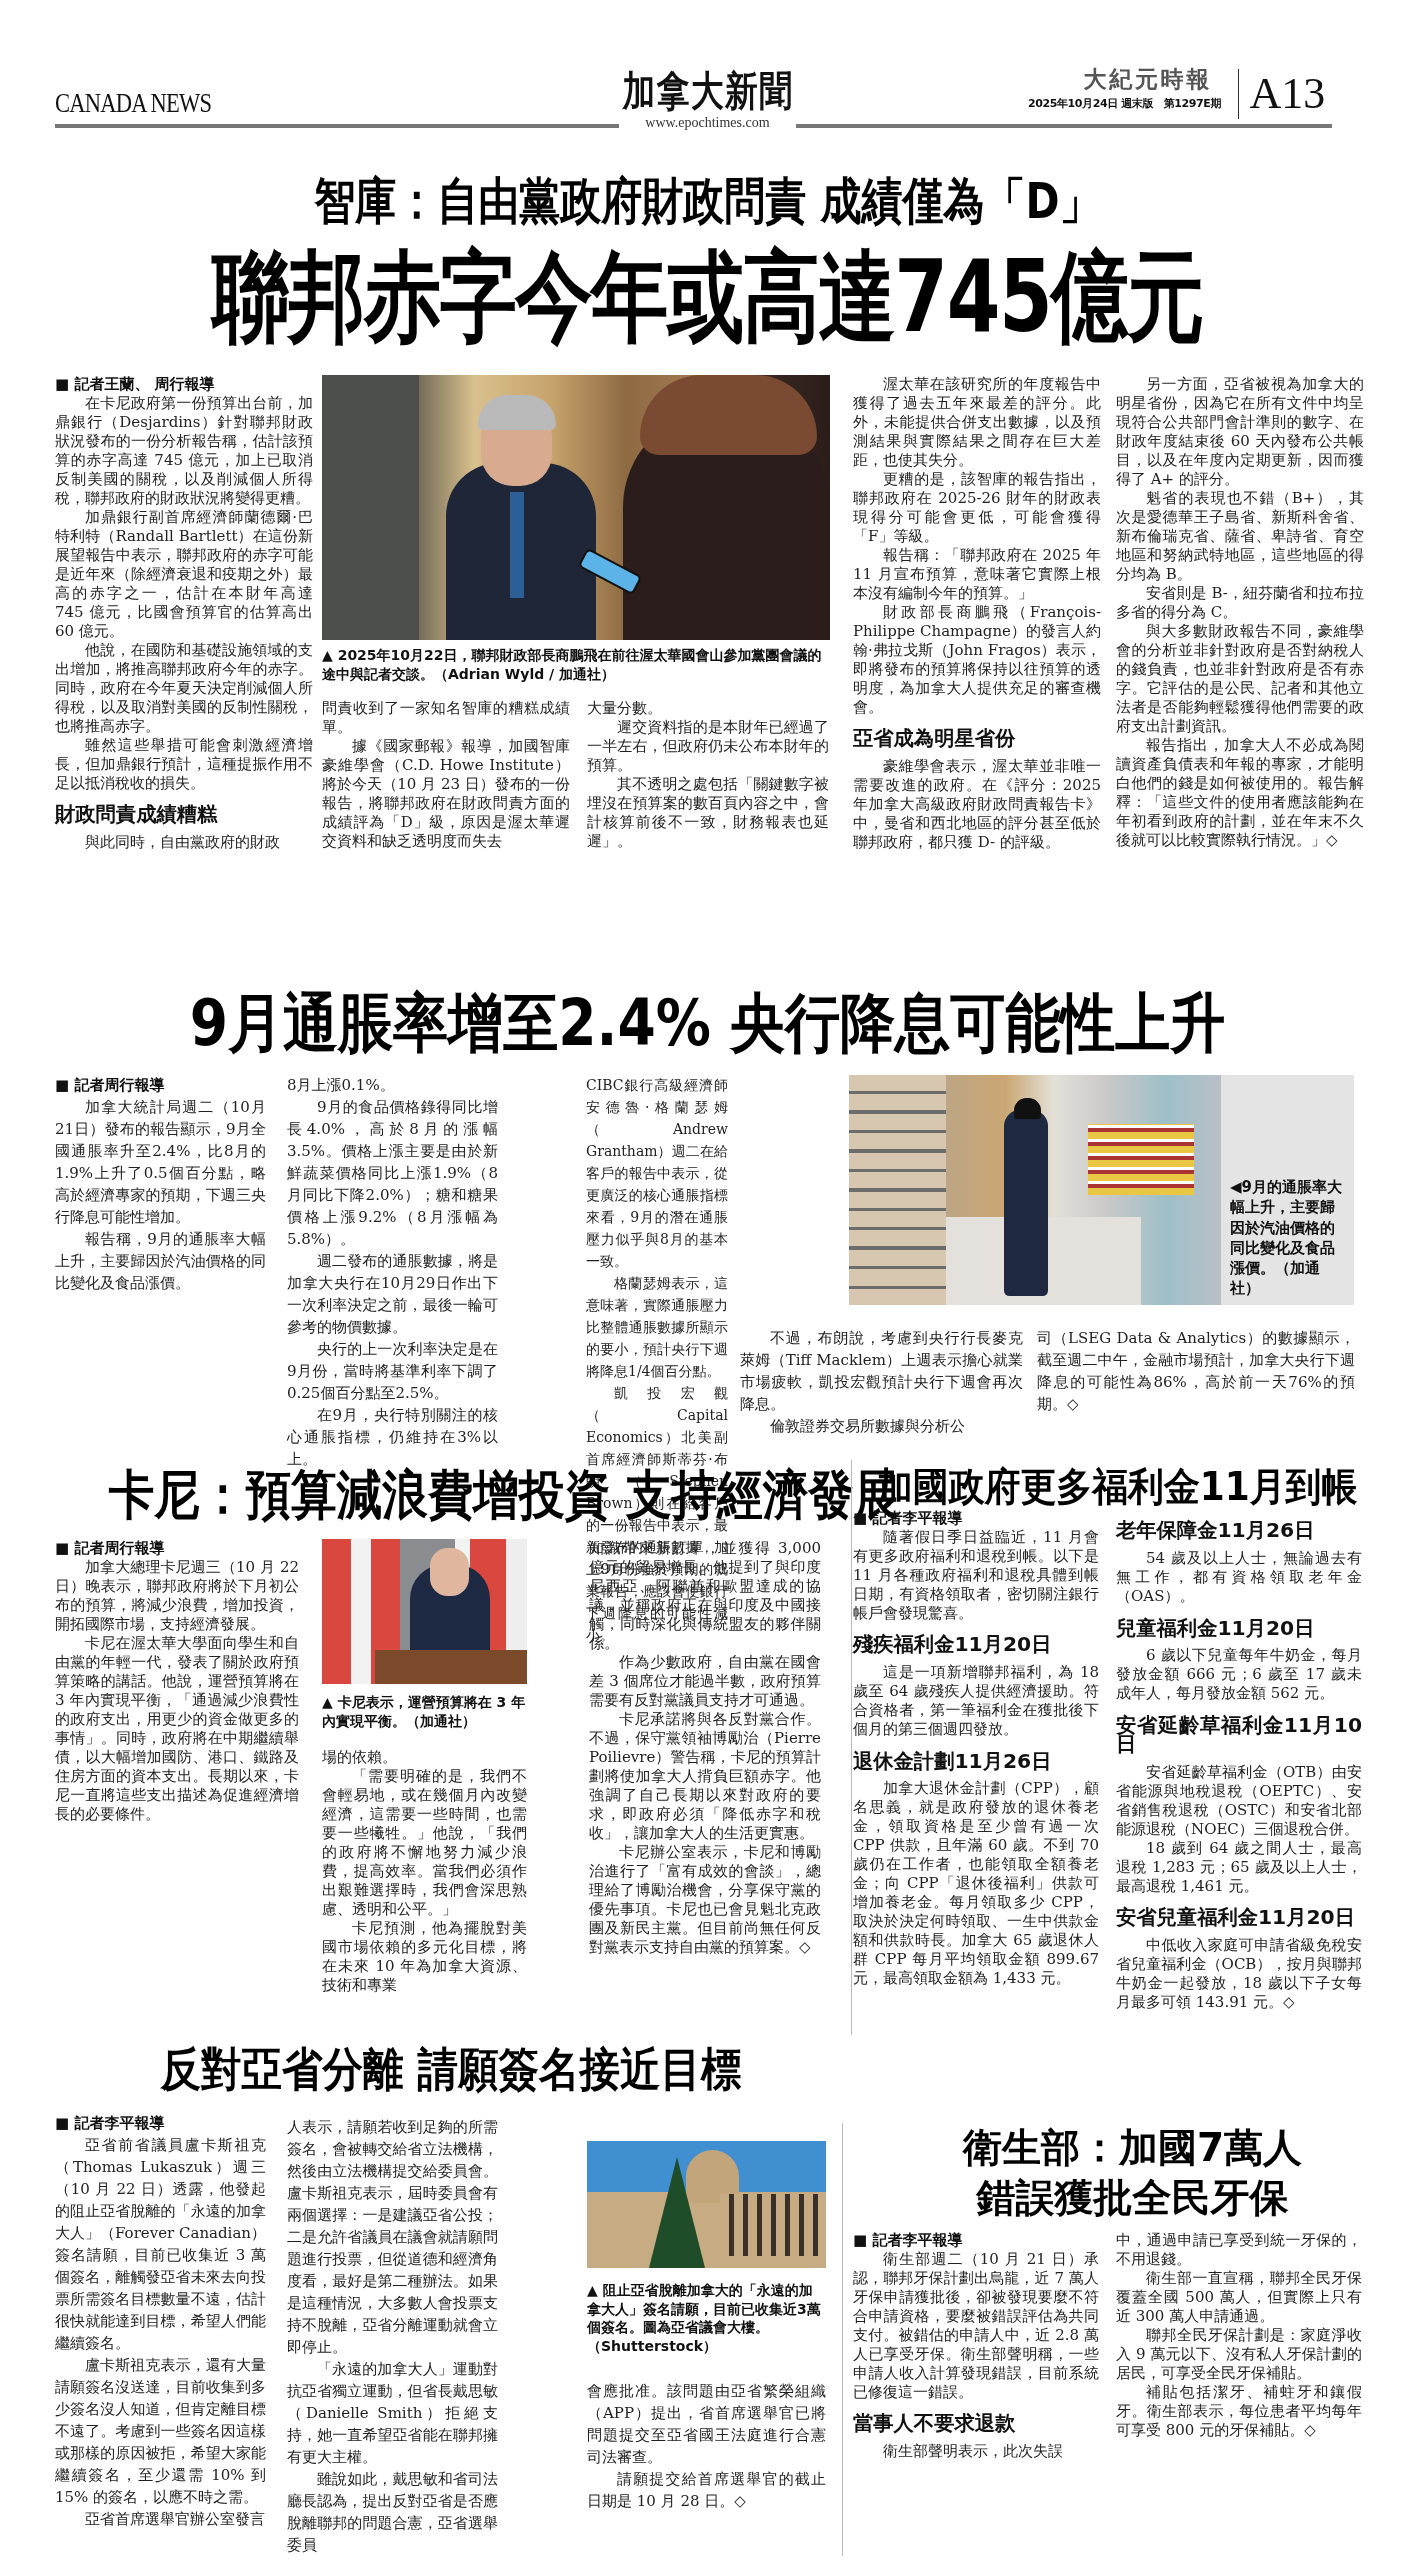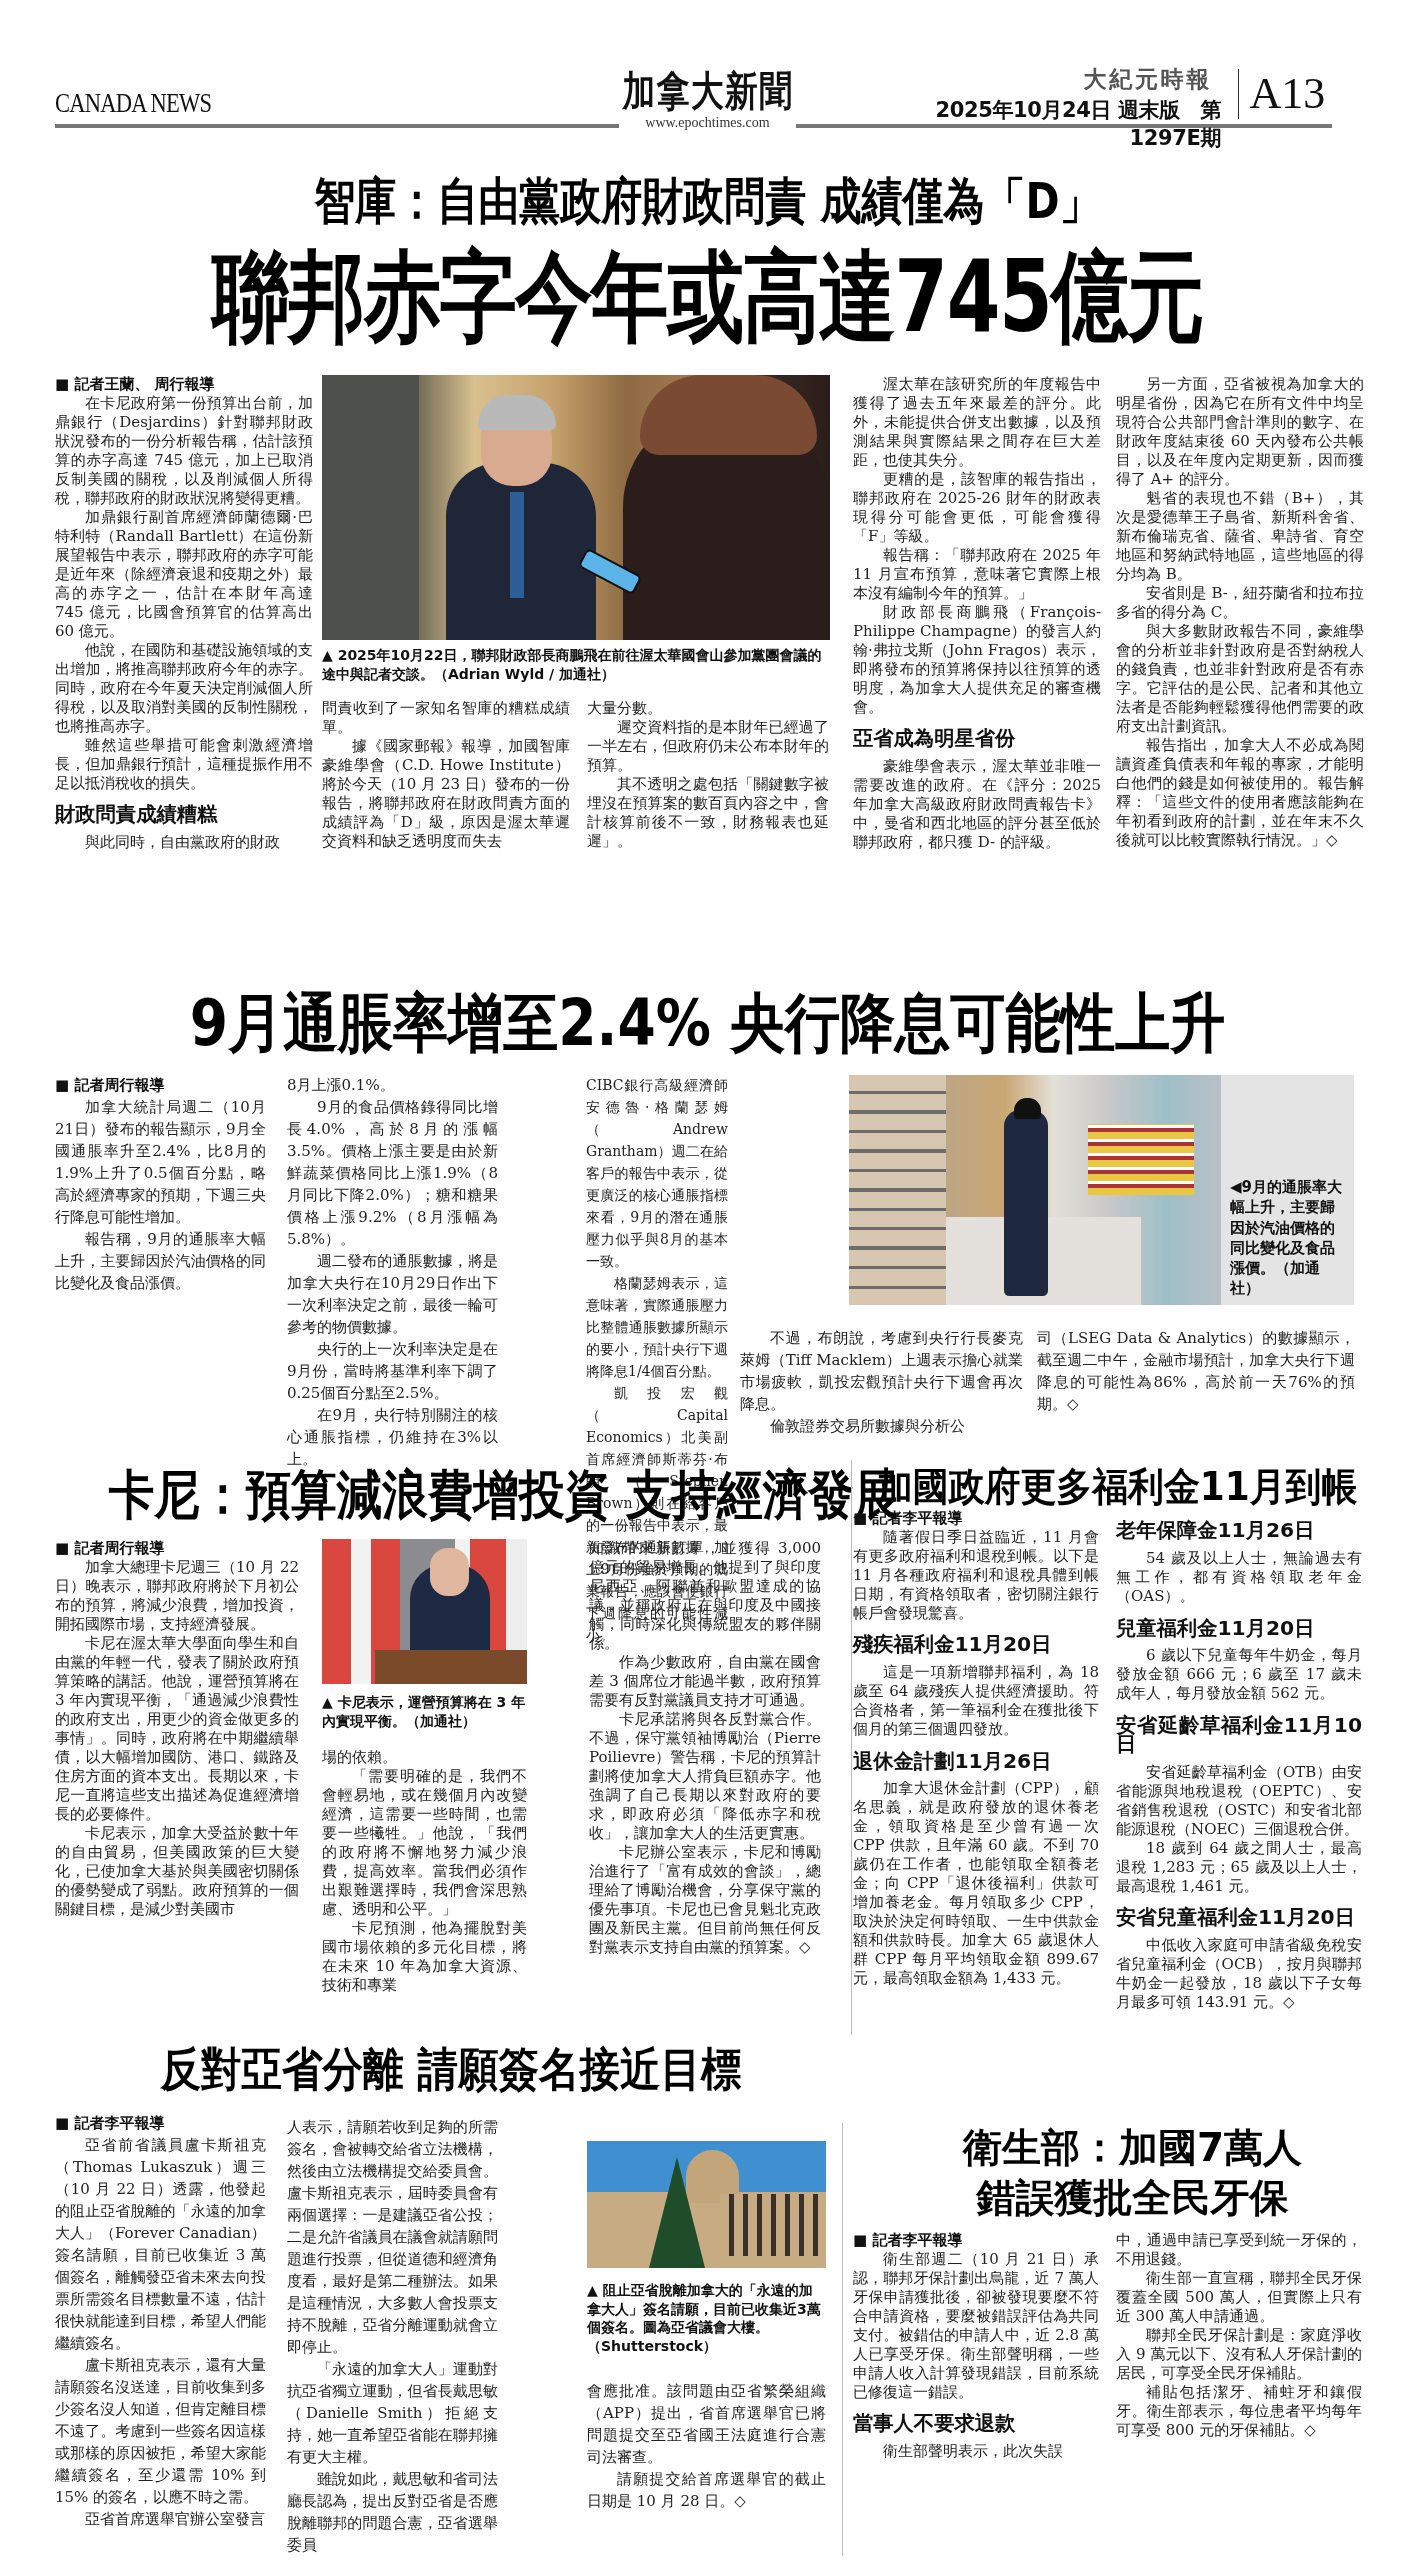--- a/index.html
+++ b/index.html
@@ -6,21 +6,21 @@
   html, body { width: 1415px; height: 2576px; background: #ffffff; overflow: hidden; }
   body { font-family: "DejaVu Serif", "Liberation Serif", serif; color: #111; position: relative; }
 
   .abs { position: absolute; }
 
   
   .mast-left { left: 55px; top: 88px; font-family: "Liberation Serif", serif; font-size: 26.5px; letter-spacing: -0.9px; transform: scaleX(0.85); transform-origin: left; }
   .mast-center { left: 584px; top: 64px; width: 248px; text-align: center; font-family: "DejaVu Serif", serif; font-size: 41px; font-weight: bold; letter-spacing: 1.8px; transform: scaleX(0.8); }
   .mast-url { left: 619px; top: 115px; width: 177px; text-align: center; font-family: "Liberation Serif", serif; font-size: 14px; color: #333; background: #fff; }
   .mast-brand { left: 1044px; top: 64px; width: 168px; text-align: right; font-family: "DejaVu Sans", sans-serif; font-weight: bold; font-size: 23px; color: #555; letter-spacing: 2.7px; }
-  .mast-date { left: 920px; top: 96px; width: 301px; text-align: right; font-family: "DejaVu Sans", sans-serif; font-size: 21px; font-weight: bold; letter-spacing: -0.4px; }
+  .mast-date { left: 920px; top: 96px; width: 301px; text-align: right; font-family: "DejaVu Sans", sans-serif; font-size: 11px; font-weight: bold; letter-spacing: -0.4px; }
   .mast-page { left: 1238px; top: 69px; font-family: "Liberation Serif", serif; font-size: 44px; border-left: 0.9px solid #333; padding-left: 10.6px; height: 50px; line-height: 50px; }
   .mast-rule { left: 55px; top: 124px; width: 1277px; height: 4.4px; background: #777; }
 
   
   .hl { font-family: "DejaVu Sans", sans-serif; font-weight: bold; text-align: center; color: #000; white-space: nowrap; }
   .h-sub1 { left: 0; top: 168px; width: 1415px; font-size: 50px; transform: scaleX(0.82); }
   .h-main1 { left: 0; top: 232px; width: 1415px; font-size: 99px; letter-spacing: -1.8px; transform: scaleX(0.78); }
   .h-main2 { left: 0; top: 980px; width: 1415px; font-size: 64px; transform: scaleX(0.86); }
   .h-main3 { left: 53px; top: 1460px; width: 796px; font-size: 53px; transform: scaleX(0.86); }
   .h-main4 { left: 856px; top: 1460px; width: 522px; font-size: 39px; transform: scaleX(0.92); }
@@ -175,21 +175,20 @@
   <p class="noind">司（LSEG Data &amp; Analytics）的數據顯示，截至週二中午，金融市場預計，加拿大央行下週降息的可能性為86%，高於前一天76%的預期。◇</p>
 </div>
 
 <div class="abs hl h-main3">卡尼：預算減浪費增投資 支持經濟發展</div>
 <div class="vline" style="left:851px; top:1460px; height:575px;"></div>
 
 <div class="col" style="left:55px; top:1539px; width:244px;">
   <div class="byline">■ 記者周行報導</div>
   <p>加拿大總理卡尼週三（10 月 22 日）晚表示，聯邦政府將於下月初公布的預算，將減少浪費，增加投資，開拓國際市場，支持經濟發展。</p>
   <p>卡尼在渥太華大學面向學生和自由黨的年輕一代，發表了關於政府預算策略的講話。他說，運營預算將在 3 年內實現平衡，「通過減少浪費性的政府支出，用更少的資金做更多的事情」。同時，政府將在中期繼續舉債，以大幅增加國防、港口、鐵路及住房方面的資本支出。長期以來，卡尼一直將這些支出描述為促進經濟增長的必要條件。</p>
-  <p>卡尼表示，加拿大受益於數十年的自由貿易，但美國政策的巨大變化，已使加拿大基於與美國密切關係的優勢變成了弱點。政府預算的一個關鍵目標，是減少對美國市</p>
 </div>
 
 <div class="photo ph3">
   <div class="flag2"></div>
     <div class="man"></div>
     <div class="face"></div>
     <div class="podium"></div>
 </div>
 <div class="abs caption" style="left:322px; top:1693px; width:205px;">▲ 卡尼表示，運營預算將在 3 年內實現平衡。（加通社）</div>
 

